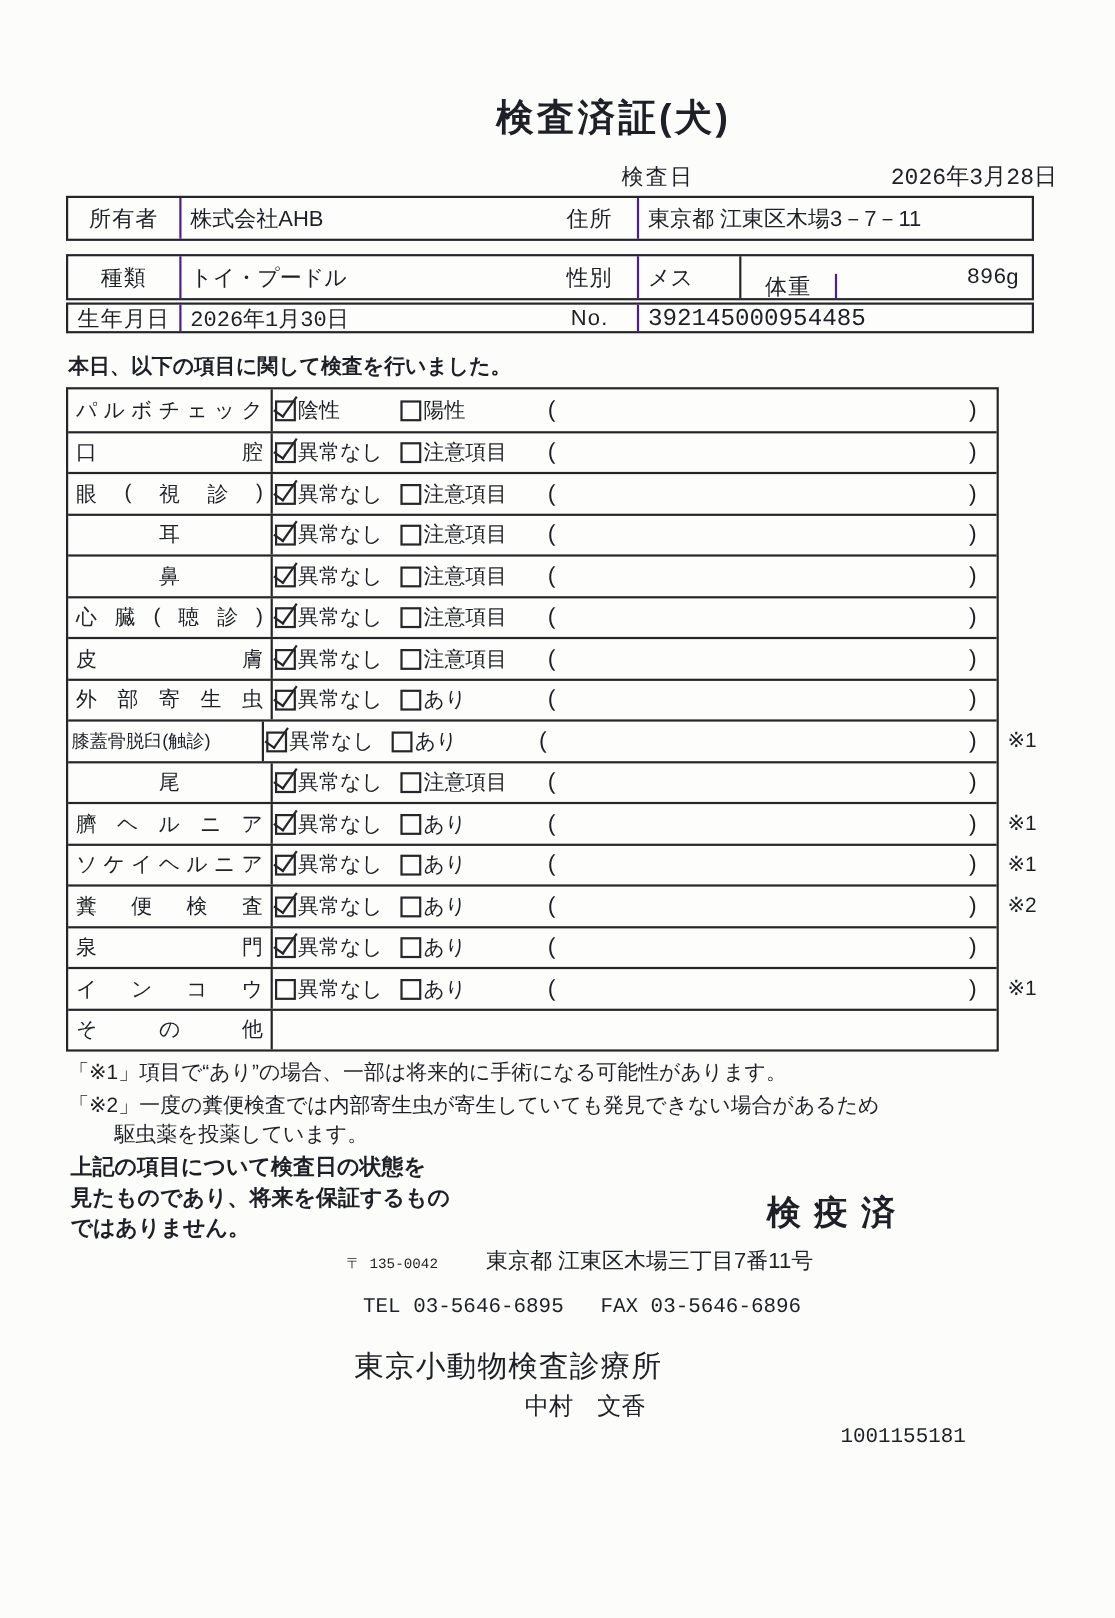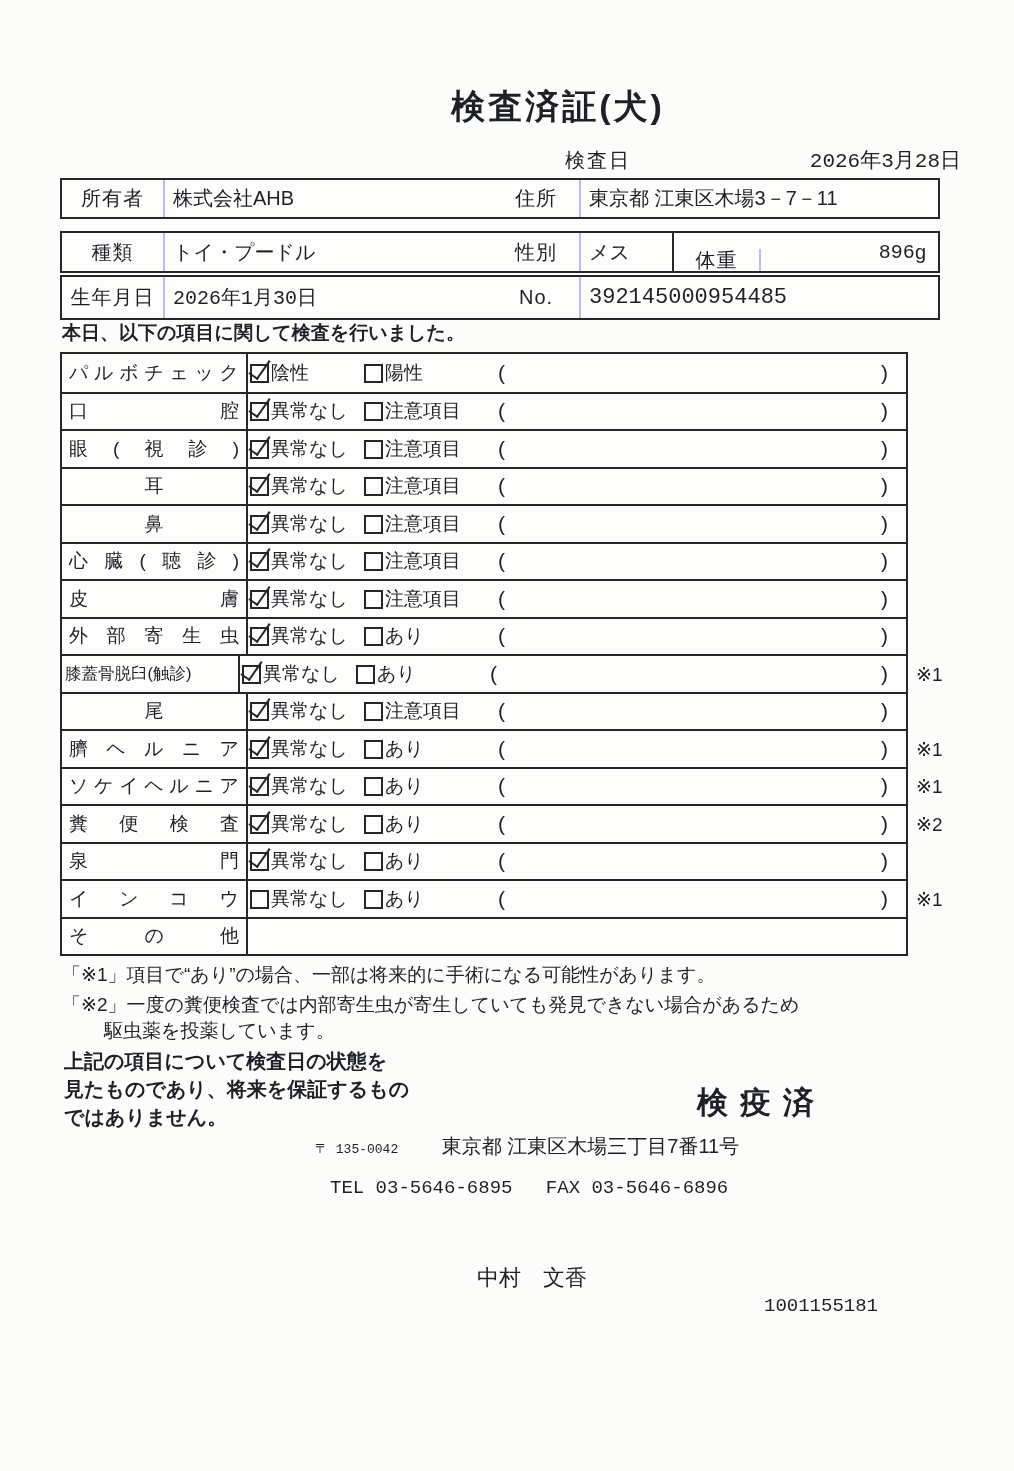--- a/index.html
+++ b/index.html
@@ -32,29 +32,29 @@
   
   .hbox {
     left:60px; width:880px;
     border:2px solid #26262a;
     display:flex; align-items:stretch;
     box-sizing:border-box;
     background:#fdfdfc;
   }
   .box-owner { top:178px; height:41px; }
   .box-pet   { top:231px; height:42px; }
-  .box-birth { top:275px; height:45px; }
+  .box-birth { top:275px; height:28px; }
   .hcell {
     display:flex; align-items:center;
     font-size:20px;
     box-sizing:border-box;
     padding:0 8px;
     white-space:nowrap;
   }
-  .hcell.lab { justify-content:center; border-right:2px solid #c4b5fd; letter-spacing:1px; padding:0 2px; }
+  .hcell.lab { justify-content:center; border-right:2px solid #4c1d95; letter-spacing:1px; padding:0 2px; }
   .w-lab1 { width:103px; }
   .w-val1 { width:328px; }
   .w-lab2 { width:88px;  border-right:2px solid #26262a; }
   .w-sex  { width:93px;  border-right:2px solid #26262a; }
   .w-wlab { width:87px;  border-right:2px solid #26262a;margin-top:16px; }
   .grow { flex:1; }
   .weight-cell { justify-content:flex-end; padding-right:12px; }
   .no-value { font-size:22px; }
 
   .intro-line { left:62px; top:320px; font-size:19px; font-weight:bold; }
@@ -540,16 +540,17 @@
   <div class="abs stamp">検疫済</div>
 
   <div class="abs postal-line">
     <span class="postal mono">〒 135-0042</span>
     <span class="addr">東京都 江東区木場三丁目7番11号</span>
   </div>
   <div class="abs tel-line mono">
     <span>TEL 03-5646-6895</span>
     <span class="fax">FAX 03-5646-6896</span>
   </div>
+  <div class="abs clinic-name">東京小動物検査診療所</div>
   <div class="abs vet-name">中村　文香</div>
   <div class="abs serial mono">1001155181</div>
 
 </div>
 
 </body></html>

